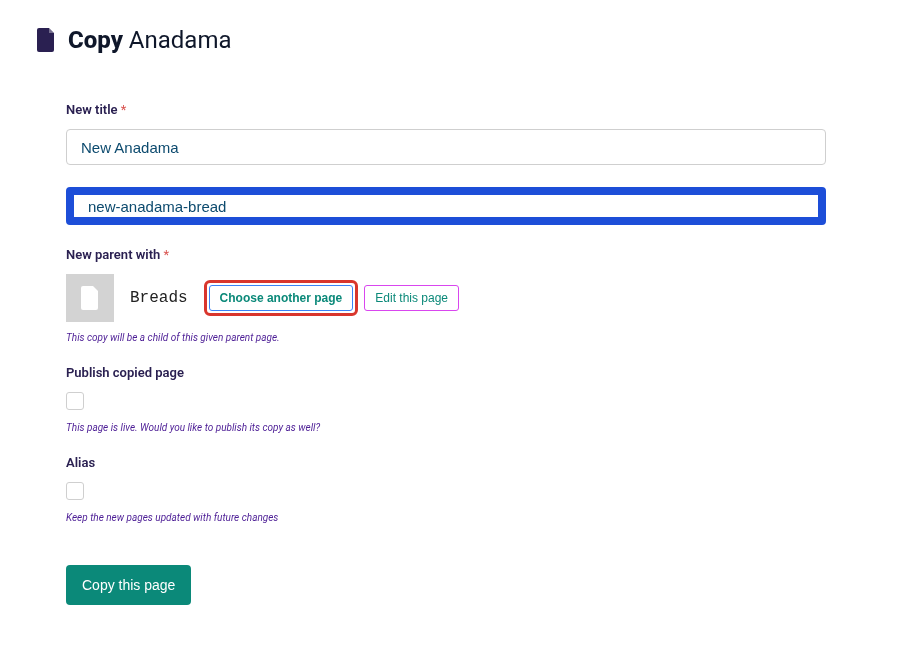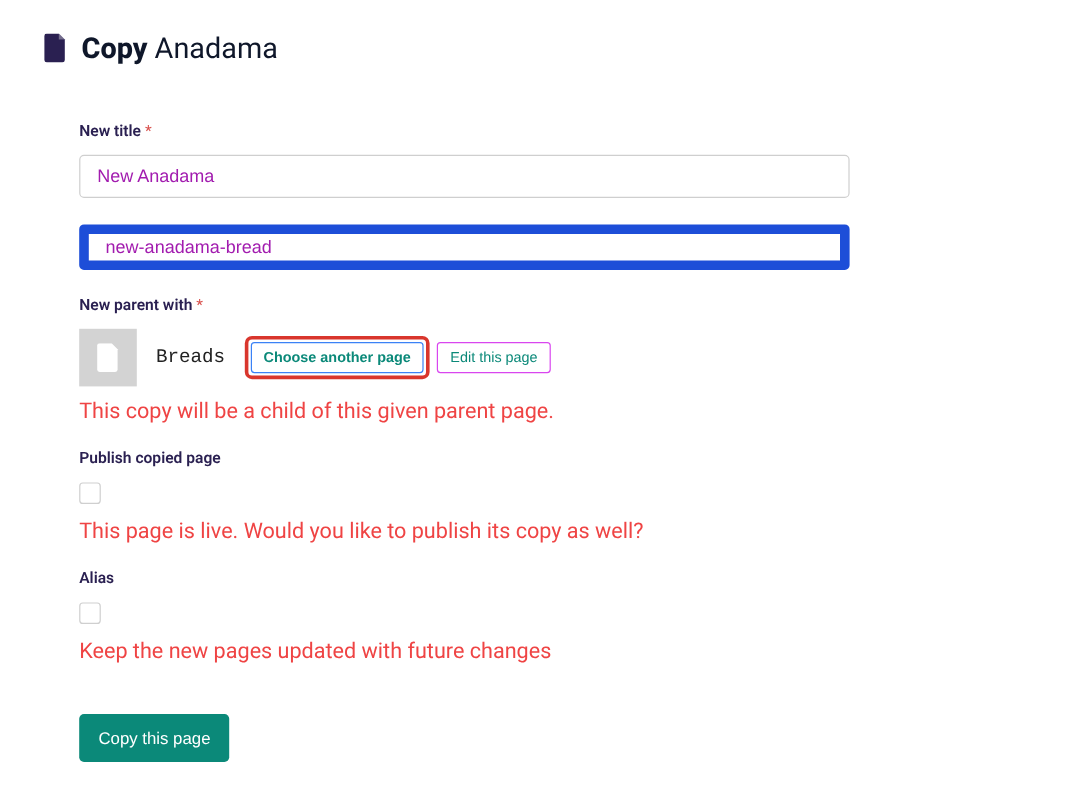--- a/index.html
+++ b/index.html
@@ -31,27 +31,27 @@
     }
     .field-label {
       font-size: 13px;
       font-weight: 600;
       color: #2a2051;
       margin-bottom: 12px;
       display: block;
     }
     .required { color: #d9534f; font-weight: 400; }
     .text-input {
-      width: 642px;
+      width: 760px;
       height: 36px;
       border: 1px solid #cfcfcf;
       border-radius: 4px;
       padding: 0 14px;
       font-size: 15px;
-      color: #a21caf;
+      color: #0c4a6e;
       outline: none;
     }
     .text-input.focused {
       border: 8px solid #1d4ed8;
       height: 38px;
     }
     .field-group { margin-bottom: 22px; }
     .parent-row {
       display: flex;
       align-items: center;
@@ -87,22 +87,23 @@
       color: #0b8979;
       font-weight: 500;
     }
     .highlight-box {
       border: 3px solid #d9362d;
       border-radius: 6px;
       padding: 2px;
       display: inline-flex;
     }
     .helper-text {
-      font-size: 18px;
-      color: #ef4444;
+      font-size: 10px;
+      color: #4c1d95;
+      font-style: italic;
     }
     .checkbox {
       width: 18px;
       height: 18px;
       border: 1px solid #cfcfcf;
       border-radius: 3px;
       background: #fff;
       display: inline-block;
       cursor: pointer;
       margin-bottom: 8px;

